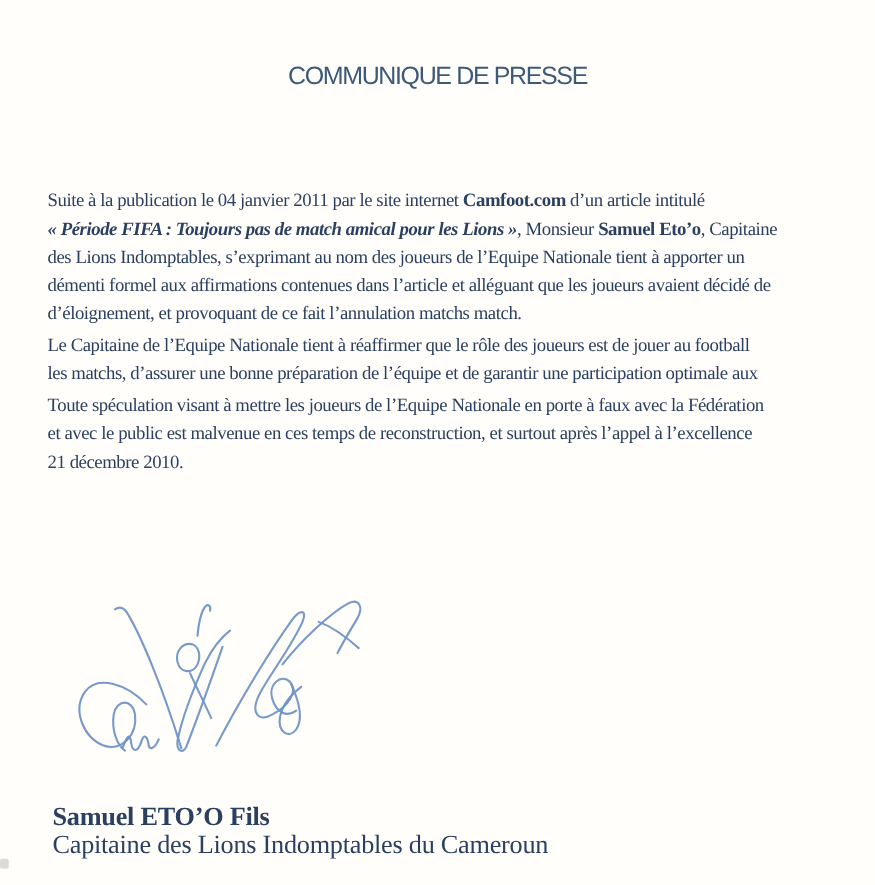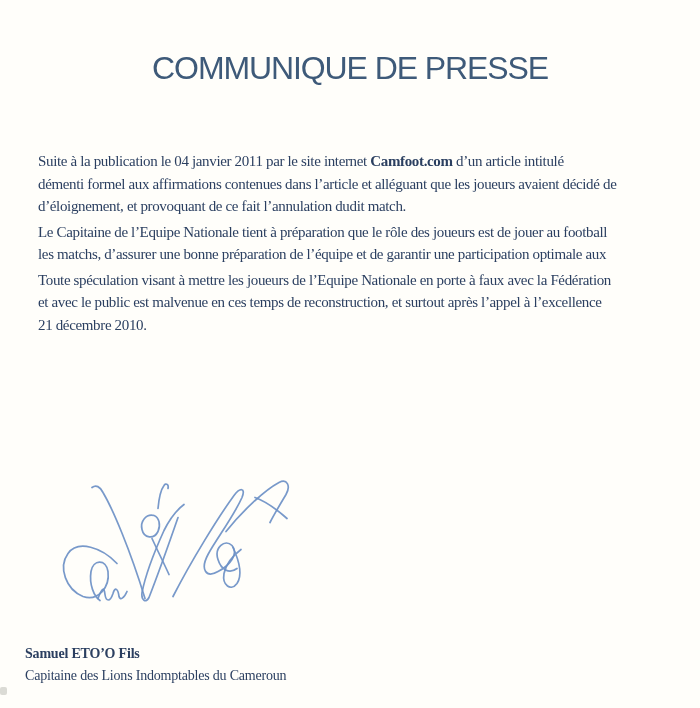--- a/index.html
+++ b/index.html
@@ -13,21 +13,21 @@
   .page {
     position: absolute; inset: 0;
   }
   .title {
     position: absolute;
     top: 50px; left: 0; width: 700px;
     margin: 0;
     text-align: center;
     font-family: "Liberation Sans", sans-serif;
     font-weight: 400;
-    font-size: 32px;
+    font-size: 20px;
     letter-spacing: -1.1px;
     color: var(--title-ink, #3e5a79);
   }
   .body-text {
     position: absolute;
     left: 38px; top: 150px; width: 650px;
     font-size: 15px;
     letter-spacing: -0.35px;
     line-height: 22.5px;
     color: var(--body-ink, #2b3f60);
@@ -45,22 +45,22 @@
   .signature-svg path {
     fill: none;
     stroke: var(--signature-ink, #6d90c5);
     stroke-width: 1.7;
     stroke-linecap: round;
     stroke-linejoin: round;
     opacity: 0.92;
   }
   .signatory-block {
     position: absolute;
-    left: 25px; top: 643px;
-    font-size: 14px;
+    left: 42px; top: 643px;
+    font-size: 21px;
     line-height: 21.5px;
     color: var(--body-ink, #2b3f60);
   }
   .signatory-name { font-weight: bold; letter-spacing: -0.2px; }
   .signatory-role { letter-spacing: -0.2px; }
   .scan-artifact {
     position: absolute;
     left: 0; top: 687px;
     width: 7px; height: 8px;
     background: #bdbdb6;
@@ -71,25 +71,27 @@
 </head>
 <body>
 
 <div class="page">
 
   <h1 class="title">COMMUNIQUE DE PRESSE</h1>
 
   <div class="body-text">
       <div class="paragraph">
         <div class="line"><span class="seg-n">Suite à la publication le 04 janvier 2011 par le site internet </span><span class="seg-b">Camfoot.com</span><span class="seg-n"> d’un article intitulé</span></div>
+        <div class="line"><span class="seg-bi">« Période FIFA : Toujours pas de match amical pour les Lions »</span><span class="seg-n">, Monsieur </span><span class="seg-b">Samuel Eto’o</span><span class="seg-n">, Capitaine</span></div>
+        <div class="line"><span class="seg-n">des Lions Indomptables, s’exprimant au nom des joueurs de l’Equipe Nationale tient à apporter un</span></div>
         <div class="line"><span class="seg-n">démenti formel aux affirmations contenues dans l’article et alléguant que les joueurs avaient décidé de</span></div>
-        <div class="line"><span class="seg-n">d’éloignement, et provoquant de ce fait l’annulation dudit match.</span></div>
+        <div class="line"><span class="seg-n">d’éloignement, et provoquant de ce fait l’annulation matchs match.</span></div>
       </div>
       <div class="paragraph">
-        <div class="line"><span class="seg-n">Le Capitaine de l’Equipe Nationale tient à préparation que le rôle des joueurs est de jouer au football</span></div>
+        <div class="line"><span class="seg-n">Le Capitaine de l’Equipe Nationale tient à réaffirmer que le rôle des joueurs est de jouer au football</span></div>
         <div class="line"><span class="seg-n">les matchs, d’assurer une bonne préparation de l’équipe et de garantir une participation optimale aux</span></div>
       </div>
       <div class="paragraph">
         <div class="line"><span class="seg-n">Toute spéculation visant à mettre les joueurs de l’Equipe Nationale en porte à faux avec la Fédération</span></div>
         <div class="line"><span class="seg-n">et avec le public est malvenue en ces temps de reconstruction, et surtout après l’appel à l’excellence</span></div>
         <div class="line"><span class="seg-n">21 décembre 2010.</span></div>
       </div>
     </div>
 
   <svg class="signature-svg" viewBox="0 0 310 165" aria-hidden="true">

